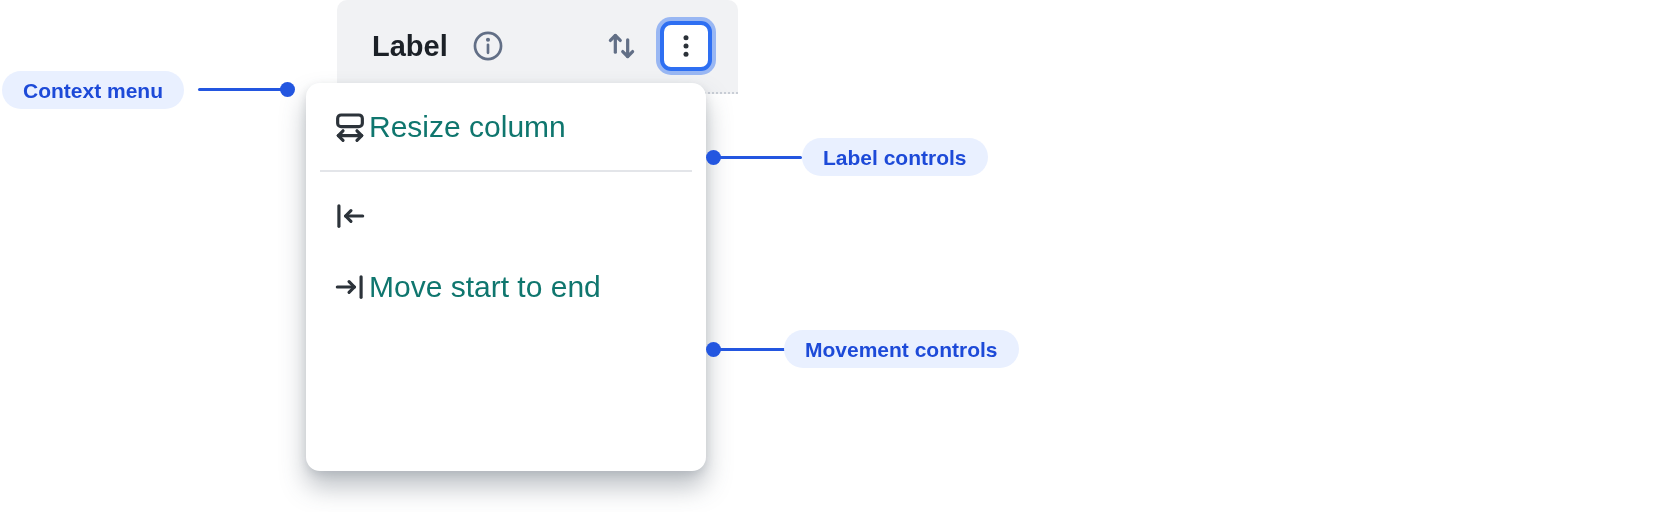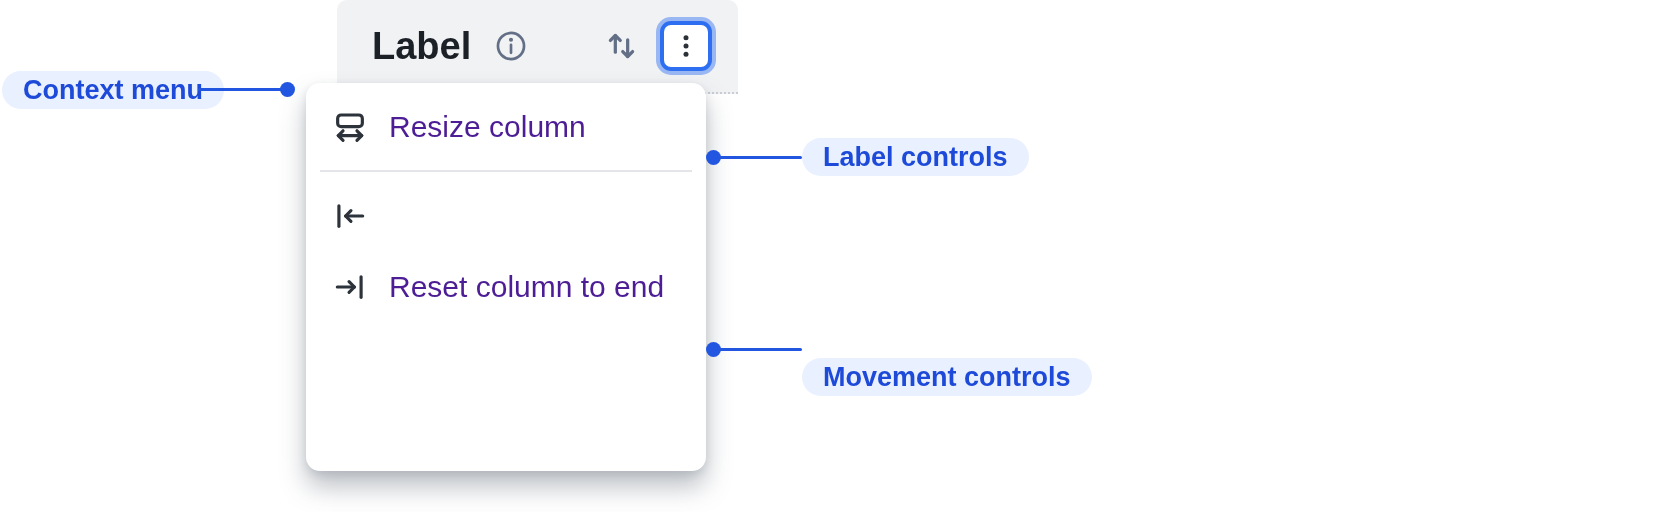--- a/index.html
+++ b/index.html
@@ -15,21 +15,21 @@
     position:absolute;left:337px;top:0;width:401px;height:94px;
     background:#f1f2f4;
     border-radius:10px 10px 0 0;
     border-bottom:2px dotted #c9ced6;
     box-sizing:border-box;
     display:flex;align-items:center;
     padding:0 26px 0 35px;
     z-index:1;
   }
   .col-label{
-    font-size:38px;font-weight:700;color:#1c2127;line-height:1;
+    font-size:29px;font-weight:700;color:#1c2127;line-height:1;
   }
   .hdr-icon{display:flex;align-items:center;justify-content:center;color:#626f86;}
   .info-wrap{margin-left:23px;}
   .spacer{flex:1;}
   .sort-wrap{margin-right:20px;}
   .kebab-btn{
     width:52px;height:50px;box-sizing:border-box;
     background:#ffffff;
     border:4px solid #2e6ff2;
     border-radius:11px;
@@ -41,37 +41,37 @@
   .menu{
     position:absolute;left:306px;top:83px;width:400px;height:388px;
     box-sizing:border-box;
     background:#ffffff;border-radius:14px;
     box-shadow:0 16px 26px rgba(66,76,92,0.35), 0 3px 8px rgba(66,76,92,0.14);
     padding:8px 0;
     z-index:2;
   }
   .menu-item{
     height:71px;display:flex;align-items:center;
-    padding:0 20px 0 25px;gap:20px;
-    font-size:30px;color:#4c1d95;cursor:pointer;
+    padding:0 20px 0 25px;
+    font-size:30px;color:#0f766e;cursor:pointer;
     white-space:nowrap;
   }
   .menu-item .mi-icon{
     width:38px;height:38px;flex:0 0 38px;
     display:flex;align-items:center;justify-content:center;
     color:#2c333a;
   }
   .menu-divider{border:none;border-top:2px solid #e3e5e9;margin:8px 14px;}
   
   .pill{
     position:absolute;height:38px;
     display:inline-flex;align-items:center;
     padding:0 21px;border-radius:19px;
     background:#e9f0ff;color:#1d4ad8;
-    font-size:27px;font-weight:600;line-height:1;
+    font-size:21px;font-weight:600;line-height:1;
     z-index:3;white-space:nowrap;
   }
   .conn-line{position:absolute;height:3px;background:#2356e0;border-radius:2px;z-index:3;}
   .conn-dot{position:absolute;width:15px;height:15px;border-radius:50%;background:#2356e0;z-index:4;}
   svg{display:block;}
 </style>
 </head>
 <body>
 
 <div id="canvas">
@@ -138,36 +138,36 @@
     </div>
 
     <div class="menu-item">
       <span class="mi-icon">
         <svg width="38" height="38" viewBox="0 0 24 24" fill="none" stroke="currentColor" stroke-width="2" stroke-linecap="round" stroke-linejoin="round">
           <path d="M19 5.5 V18.5"></path>
           <path d="M4 12 H14.8"></path>
           <polyline points="11.4 8.6 14.8 12 11.4 15.4"></polyline>
         </svg>
       </span>
-      <span>Reset column to end</span>
+      <span>Move start to end</span>
     </div>
 
   </div>
 
   <div class="pill" style="left:2px;top:71px;">
     <span>Context menu</span>
   </div>
   <div class="conn-line" style="left:198px;top:88px;width:86px;"></div>
   <div class="conn-dot" style="left:280px;top:82px;"></div>
 
   <div class="conn-dot" style="left:706px;top:150px;"></div>
   <div class="conn-line" style="left:713px;top:156px;width:89px;"></div>
   <div class="pill" style="left:802px;top:138px;">
     <span>Label controls</span>
   </div>
 
   <div class="conn-dot" style="left:706px;top:342px;"></div>
   <div class="conn-line" style="left:713px;top:348px;width:89px;"></div>
-  <div class="pill" style="left:802px;top:330px;margin-top:28px;">
+  <div class="pill" style="left:784px;top:330px;">
     <span>Movement controls</span>
   </div>
 
 </div>
 
 </body></html>

